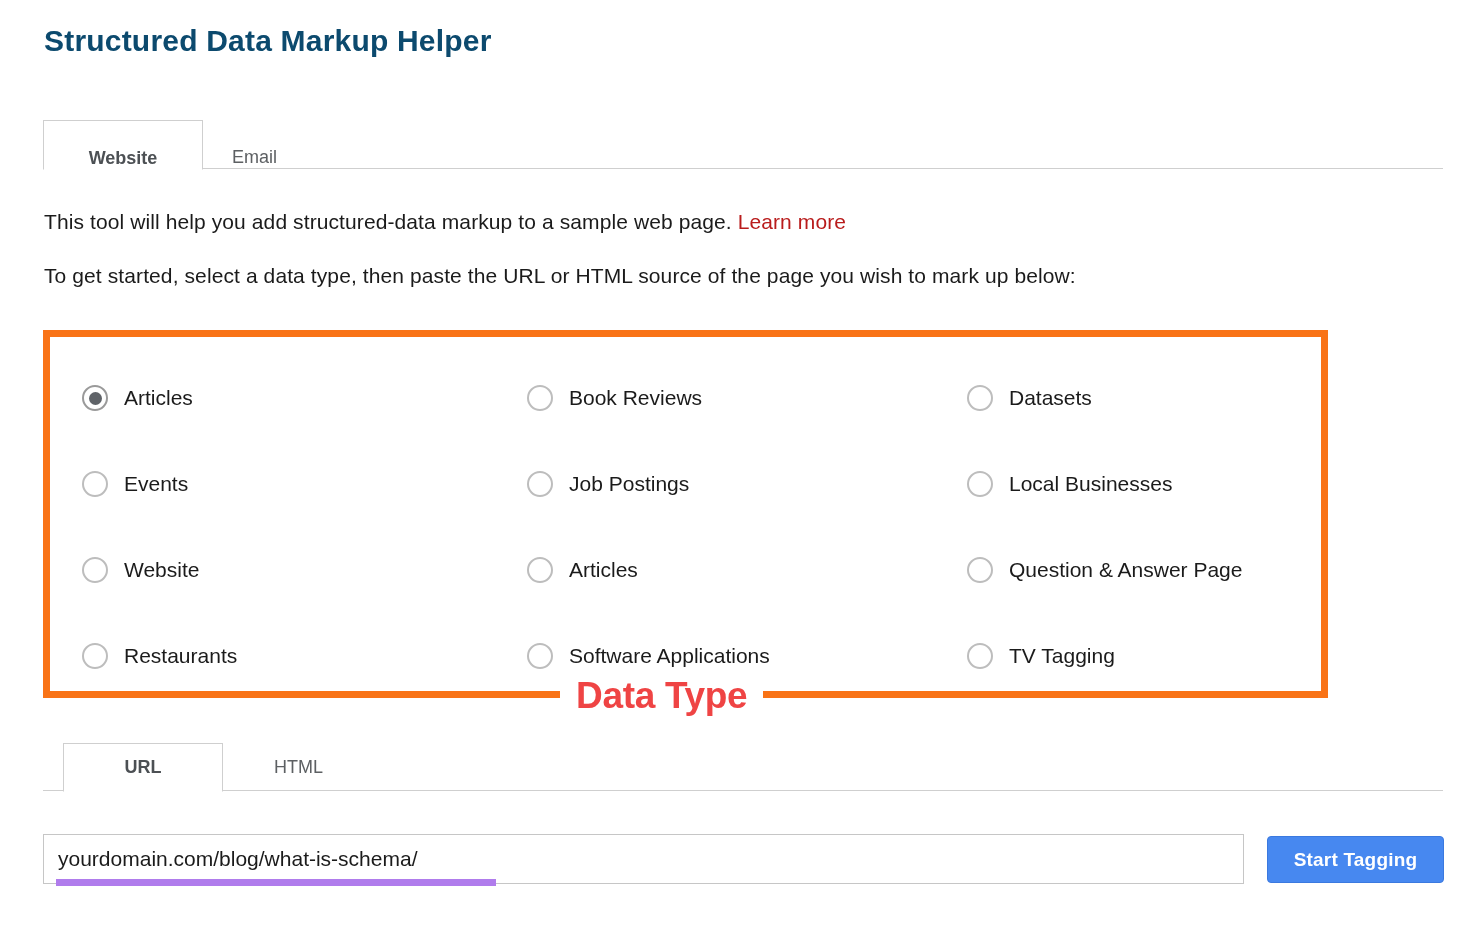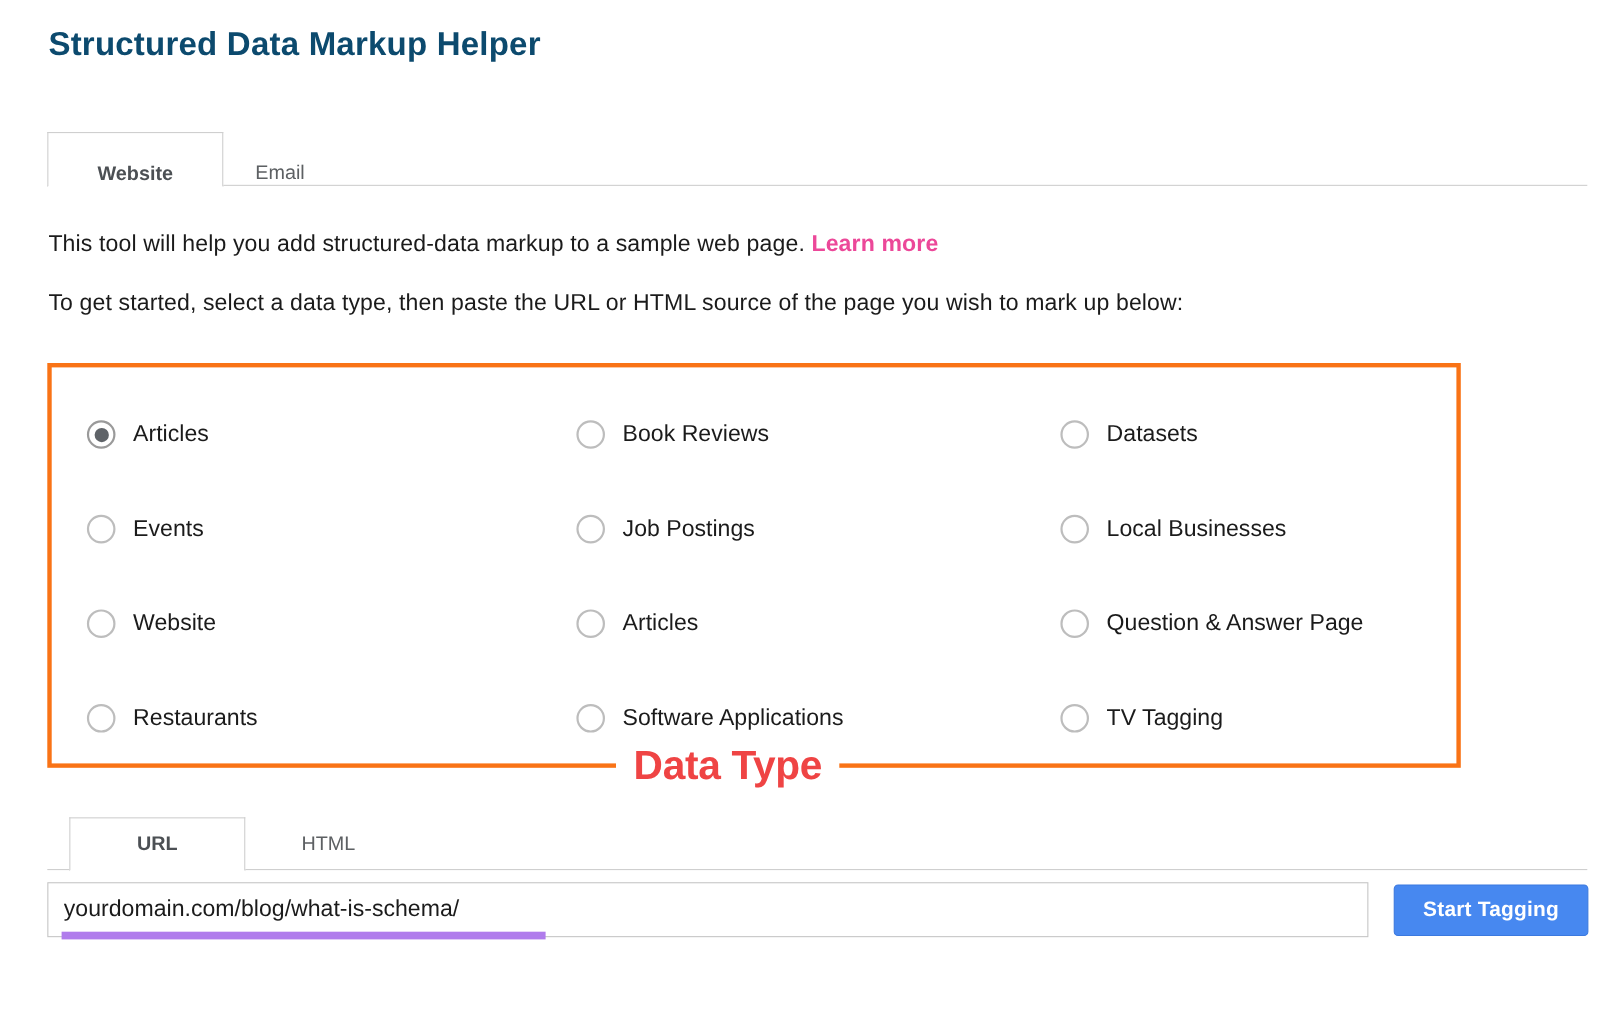--- a/index.html
+++ b/index.html
@@ -58,32 +58,31 @@
     position: absolute;
     left: 44px;
     font-size: 21px;
     color: #1b1b1b;
     white-space: nowrap;
     letter-spacing: 0.1px;
   }
   .para.p1 { top: 210px; }
   .para.p2 { top: 264px; }
   .link {
-    color: #ec4899;
+    color: #b91c1c;
     text-decoration: none;
     cursor: pointer;
-    font-weight: bold;
   }
 
   
   .datatype-box {
     position: absolute;
     left: 43px; top: 330px;
     width: 1285px; height: 368px;
-    border: 4px solid #f97316;
+    border: 7px solid #f97316;
     background: #fff;
   }
   .radio-grid {
     position: absolute;
     left: 0; top: 0;
     width: 100%; height: 100%;
     display: grid;
     grid-template-columns: 445px 440px 1fr;
     grid-template-rows: repeat(4, 86px);
     align-content: start;
@@ -157,21 +156,21 @@
     background: #fff;
     border: 1px solid #cfcfcf;
     border-bottom: 1px solid #fff;
     margin-bottom: -1px;
     min-width: 160px;
   }
 
   
   .url-row {
     position: absolute;
-    left: 43px; top: 802px;
+    left: 43px; top: 834px;
     width: 1400px; height: 50px;
   }
   .url-input {
     position: absolute;
     left: 0; top: 0;
     width: 1201px; height: 50px;
     border: 1px solid #c6c6c6;
     background: #fff;
     font-family: "Liberation Sans", sans-serif;
     font-size: 21px;

